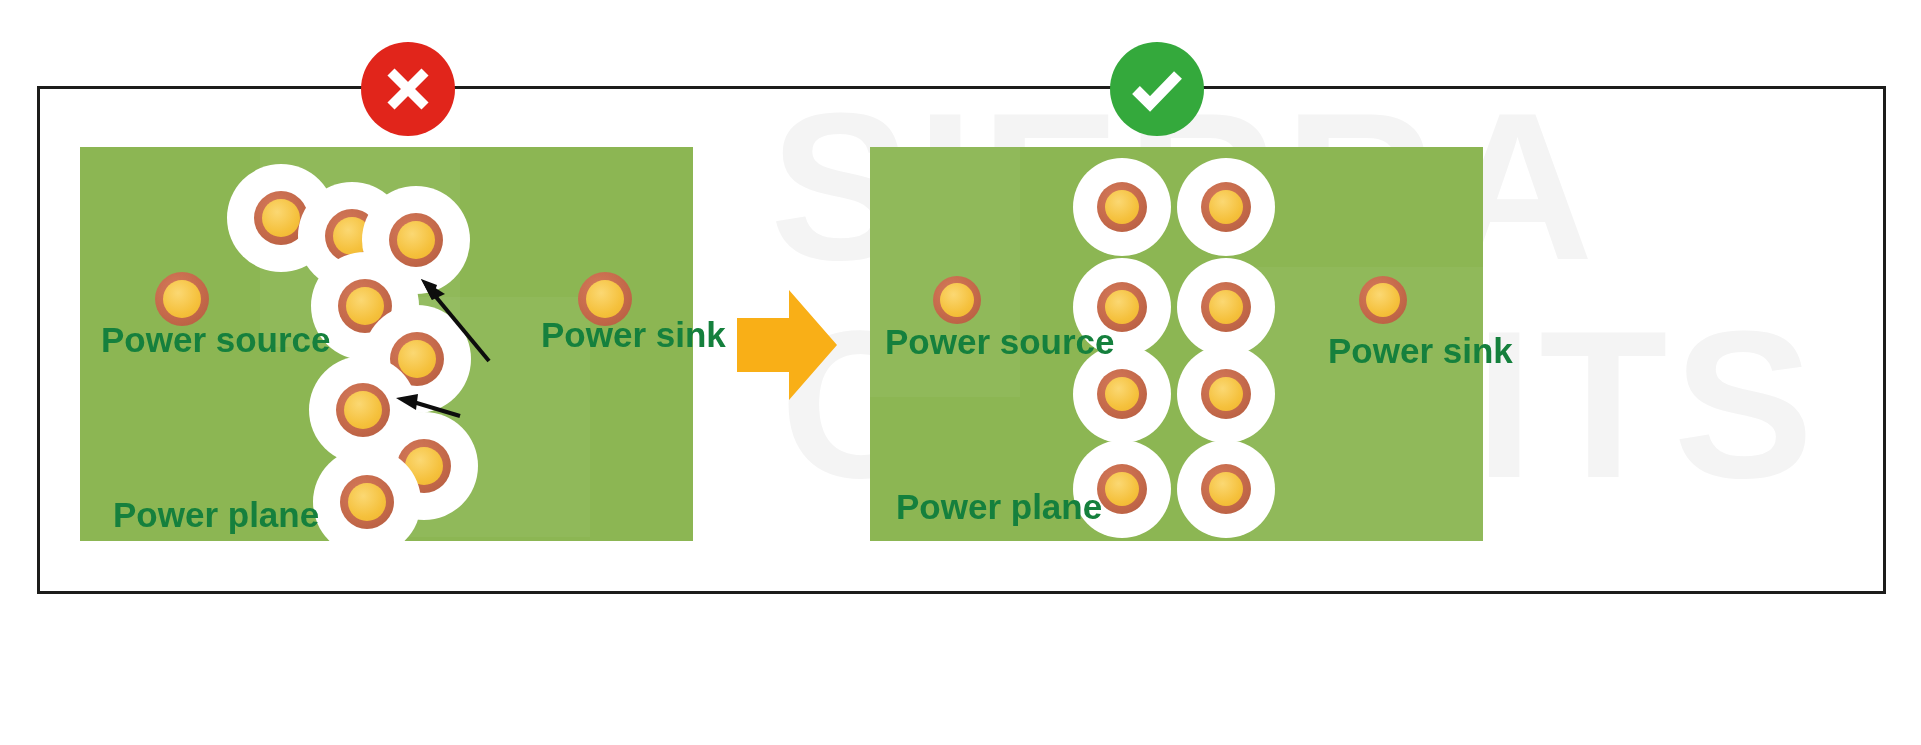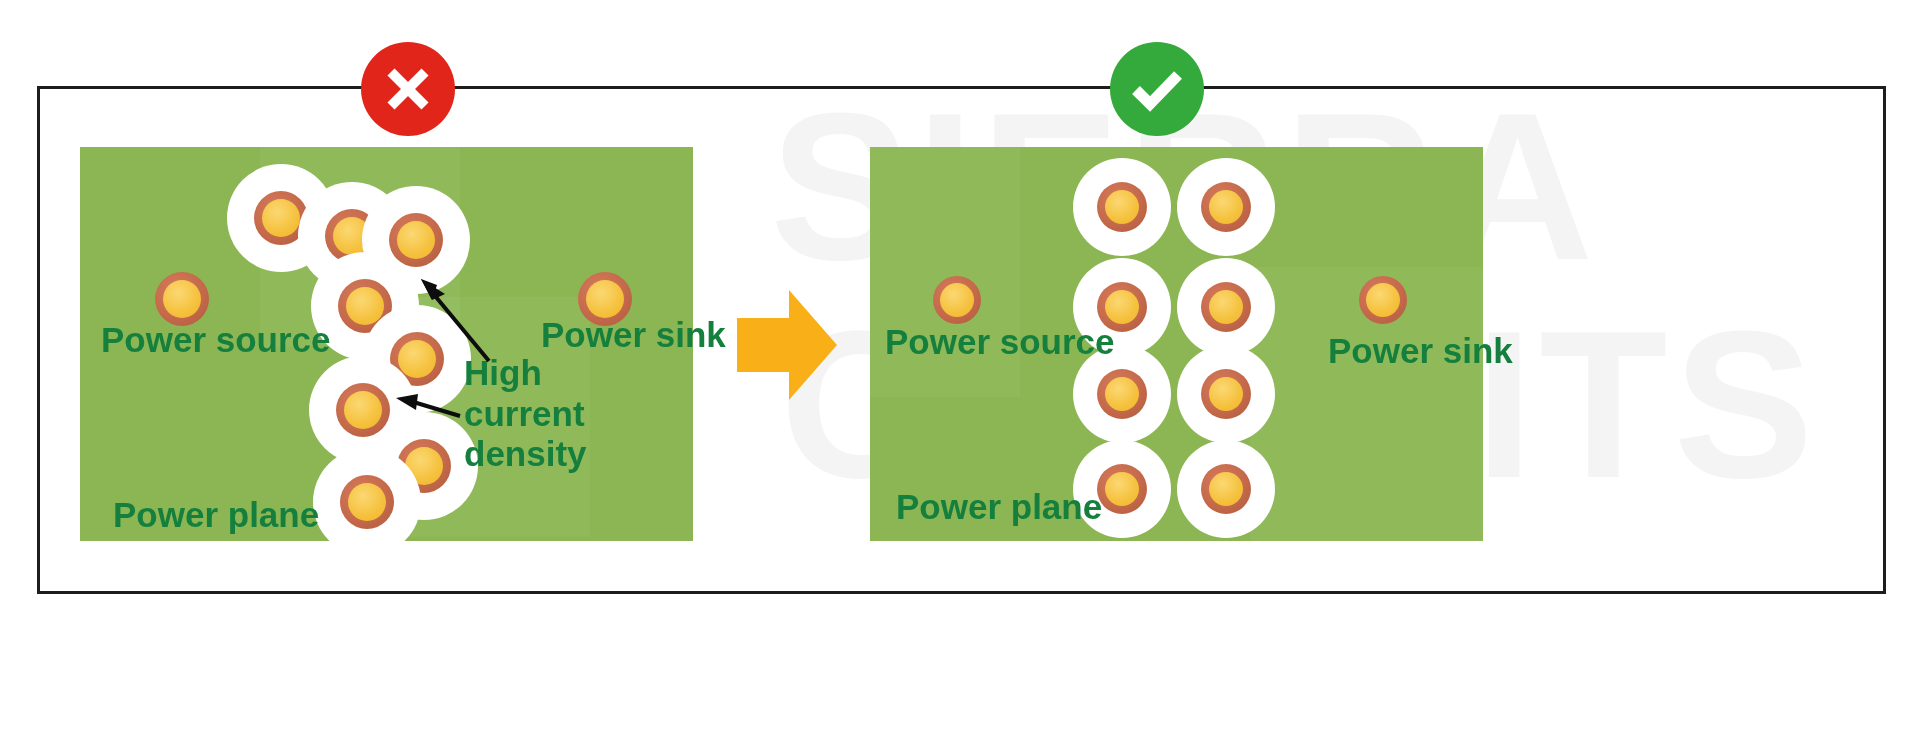--- a/index.html
+++ b/index.html
@@ -117,24 +117,20 @@
   </div>
   <div class="via bare" style="left:578px;top:272px;width:54px;height:54px;">
 
     <div class="barrel" style="left:0;top:0;width:54px;height:54px;"></div>
     <div class="hole" style="left:8px;top:8px;width:38px;height:38px;"></div>
   </div>
 
   <div class="label" style="left:101px;top:320px;">Power source</div>
   <div class="label" style="left:541px;top:315px;">Power sink</div>
   <div class="label" style="left:113px;top:495px;">Power plane</div>
-  <div class="label two-line" style="left:464px;top:353px;width:200px;">
-    <span>High current</span><br>
-    <span>density</span>
-  </div>
 
   <svg class="annot" style="left:415px;top:275px;" width="80" height="90" viewBox="0 0 80 90">
     <line x1="74" y1="86" x2="16" y2="16" stroke="#0d0d0d" stroke-width="4"></line>
     <polygon points="6,4 30,19 17,25" fill="#0d0d0d"></polygon>
     <polygon points="6,4 17,25 22,10" fill="#0d0d0d"></polygon>
   </svg>
   <svg class="annot" style="left:392px;top:388px;" width="72" height="34" viewBox="0 0 72 34">
     <line x1="68" y1="28" x2="18" y2="13" stroke="#0d0d0d" stroke-width="4"></line>
     <polygon points="4,10 26,6 24,22" fill="#0d0d0d"></polygon>
   </svg>

